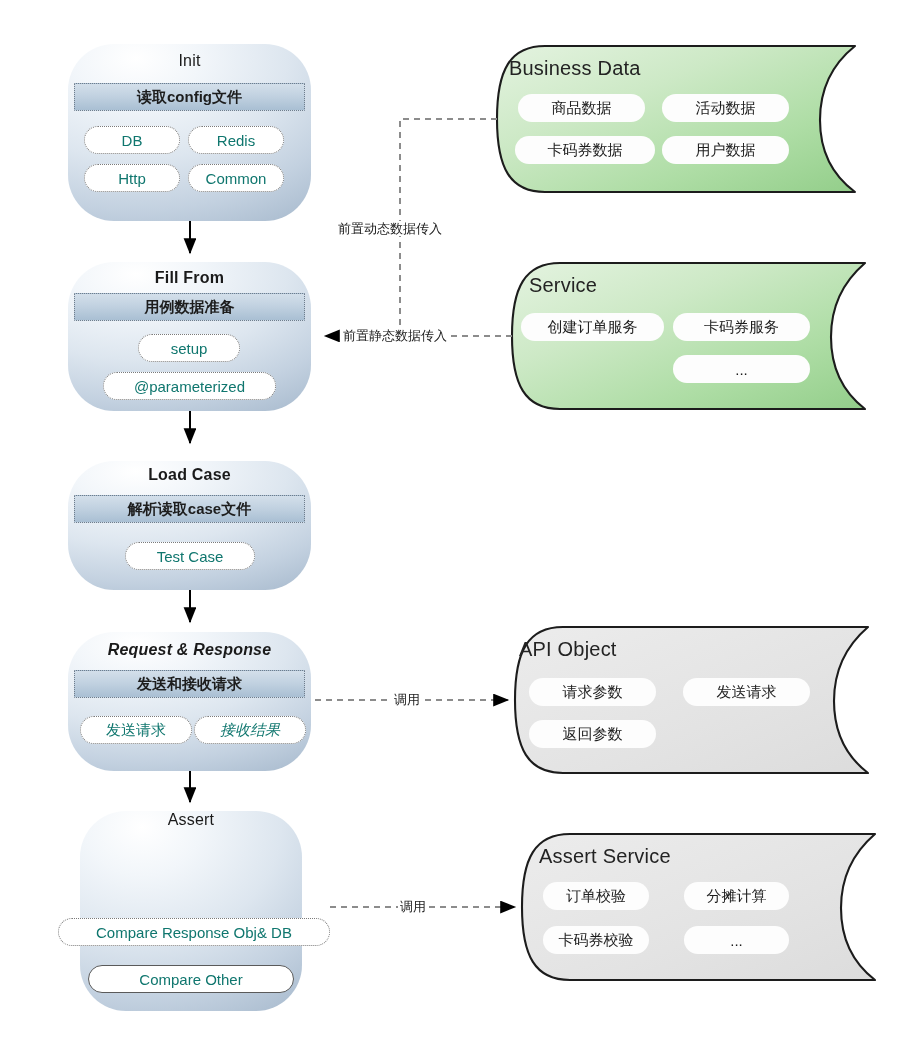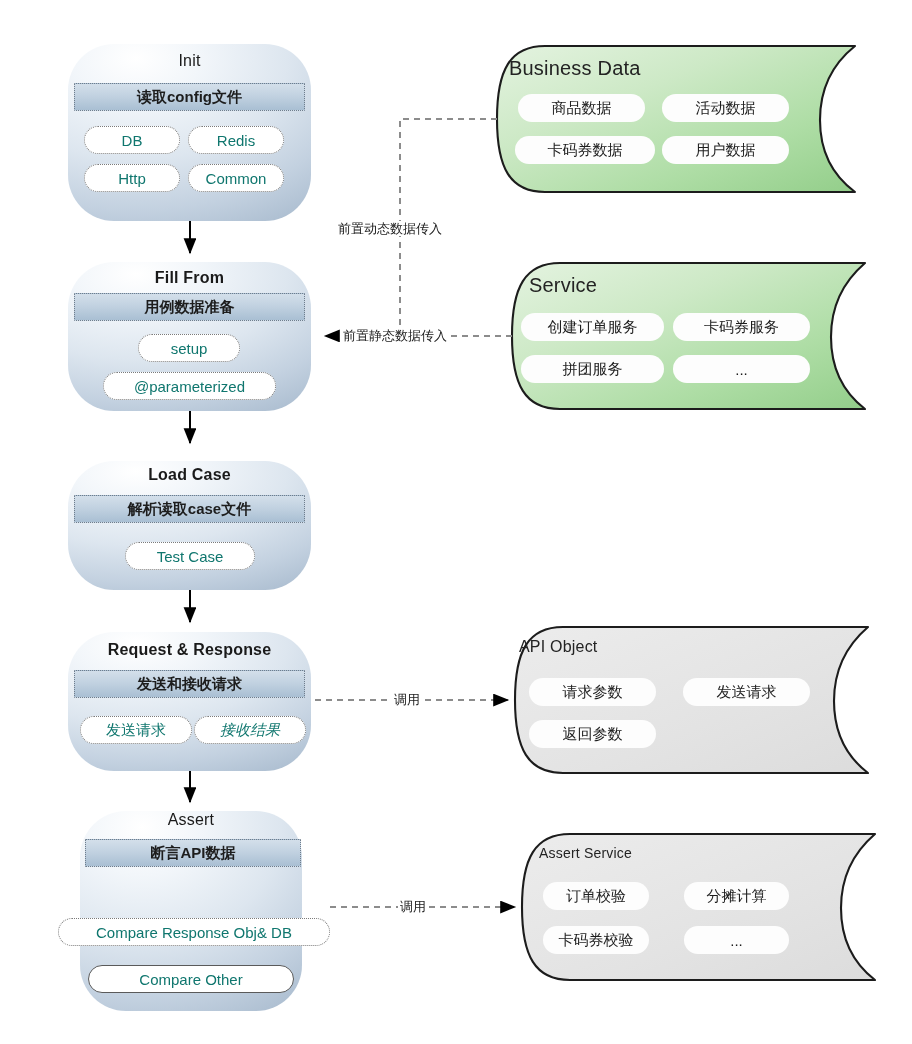--- a/index.html
+++ b/index.html
@@ -193,49 +193,47 @@
   <div class="hdrbar" style="left:74px; top:293px; width:231px; height:28px;">用例数据准备</div>
   <div class="pill" style="left:138px; top:334px; width:102px; height:28px;">setup</div>
   <div class="pill" style="left:103px; top:372px; width:173px; height:28px;">@parameterized</div>
 
   <div class="stage" style="left:68px; top:461px; width:243px; height:129px;"></div>
   <div class="stage-title bold" style="left:68px; top:466px; width:243px;">Load Case</div>
   <div class="hdrbar" style="left:74px; top:495px; width:231px; height:28px;">解析读取case文件</div>
   <div class="pill" style="left:125px; top:542px; width:130px; height:28px;">Test Case</div>
 
   <div class="stage" style="left:68px; top:632px; width:243px; height:139px;"></div>
-  <div class="stage-title bold" style="left:68px; top:641px; width:243px;">Request &amp; Response</div>
+  <div class="stage-title bold" style="left:68px; top:641px; width:243px;font-style:italic;">Request &amp; Response</div>
   <div class="hdrbar" style="left:74px; top:670px; width:231px; height:28px;">发送和接收请求</div>
   <div class="pill" style="left:80px; top:716px; width:112px; height:28px;">发送请求</div>
   <div class="pill" style="left:194px; top:716px; width:112px; height:28px;font-style:italic;">接收结果</div>
 
   <div class="stage" style="left:80px; top:811px; width:222px; height:200px;"></div>
   <div class="stage-title reg" style="left:80px; top:811px; width:222px;">Assert</div>
-  <div class="hdrbar" style="left:85px; top:839px; width:216px; height:28px;">断言API数据</div>
   <div class="pill" style="left:58px; top:918px; width:272px; height:28px;">Compare Response Obj&amp; DB</div>
   <div class="pill solid" style="left:88px; top:957px; width:206px; height:28px;">Compare Other</div>
 
   <div class="tape-title" style="left:509px; top:57px; font-size:20px;">Business Data</div>
   <div class="chip" style="left:518px; top:94px; width:127px; height:28px;">商品数据</div>
   <div class="chip" style="left:662px; top:94px; width:127px; height:28px;">活动数据</div>
   <div class="chip" style="left:515px; top:136px; width:140px; height:28px;">卡码券数据</div>
   <div class="chip" style="left:662px; top:136px; width:127px; height:28px;">用户数据</div>
 
   <div class="tape-title" style="left:529px; top:274px; font-size:20px;">Service</div>
   <div class="chip" style="left:521px; top:313px; width:143px; height:28px;">创建订单服务</div>
   <div class="chip" style="left:673px; top:313px; width:137px; height:28px;">卡码券服务</div>
-  <div class="chip" style="left:521px; top:355px; width:143px; height:28px;">拼团服务</div>
   <div class="chip" style="left:673px; top:355px; width:137px; height:28px;">...</div>
 
-  <div class="tape-title" style="left:519px; top:638px; font-size:16px;">API Object</div>
+  <div class="tape-title" style="left:519px; top:638px; font-size:20px;">API Object</div>
   <div class="chip" style="left:529px; top:678px; width:127px; height:28px;">请求参数</div>
   <div class="chip" style="left:683px; top:678px; width:127px; height:28px;">发送请求</div>
   <div class="chip" style="left:529px; top:720px; width:127px; height:28px;">返回参数</div>
 
-  <div class="tape-title" style="left:539px; top:845px; font-size:14px;">Assert Service</div>
+  <div class="tape-title" style="left:539px; top:845px; font-size:20px;">Assert Service</div>
   <div class="chip" style="left:543px; top:882px; width:106px; height:28px;">订单校验</div>
   <div class="chip" style="left:684px; top:882px; width:105px; height:28px;">分摊计算</div>
   <div class="chip" style="left:543px; top:926px; width:106px; height:28px;">卡码券校验</div>
   <div class="chip" style="left:684px; top:926px; width:105px; height:28px;">...</div>
 
   <div class="conn-label" style="left:336px; top:221px;">前置动态数据传入</div>
   <div class="conn-label" style="left:341px; top:328px;">前置静态数据传入</div>
   <div class="conn-label" style="left:392px; top:692px;">调用</div>
   <div class="conn-label" style="left:398px; top:899px;">调用</div>
 

